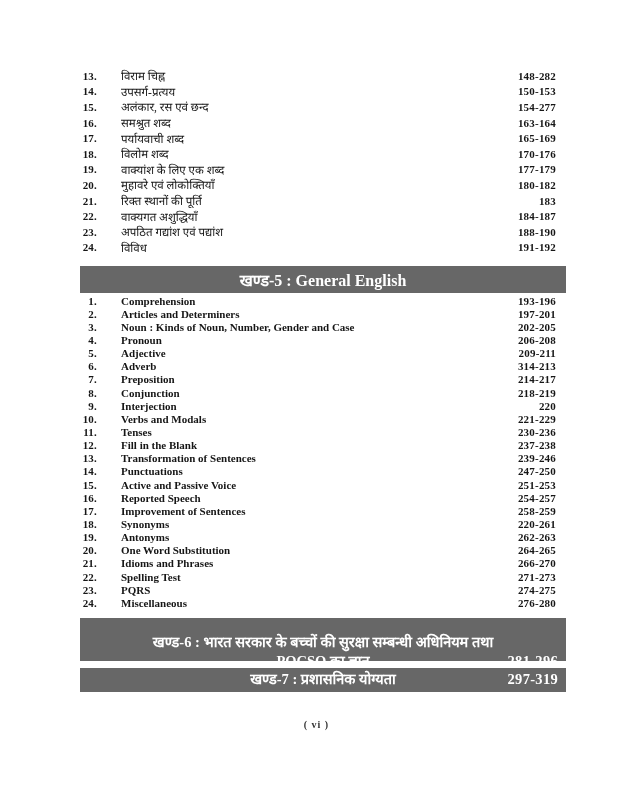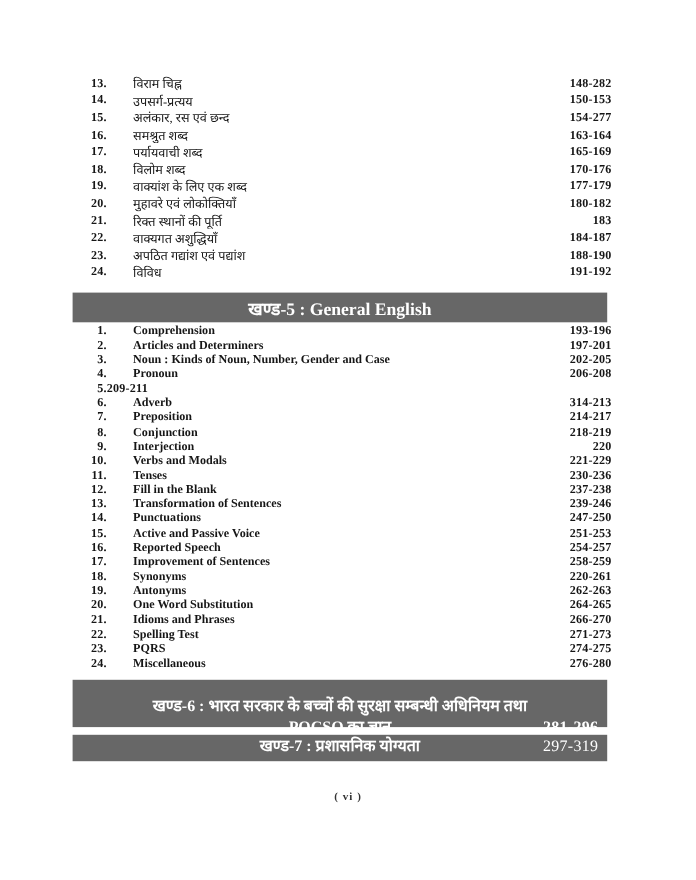--- a/index.html
+++ b/index.html
@@ -24,21 +24,21 @@
     width:23px;min-width:23px;text-align:right;
     font-weight:bold;font-size:11px;letter-spacing:.2px;
   }
   .toc-row .title{flex:1;margin-left:24px;font-size:11px;white-space:nowrap;overflow:hidden;}
   .toc-list-hindi .toc-row .title{font-weight:normal;font-size:11.5px;}
   .toc-list-english .toc-row .title{font-weight:bold;}
   .toc-row .pages{font-weight:bold;font-size:11px;letter-spacing:.2px;}
 
   
   .banner{
-    position:absolute;left:66px;width:486px;
+    position:absolute;left:80px;width:486px;
     background:#676767;color:#ffffff;
     box-sizing:border-box;
   }
   .banner-5{
     top:266px;height:27px;
     display:flex;align-items:center;justify-content:center;
     font-weight:bold;font-size:16px;
   }
   .banner-6{top:618px;height:43px;padding-top:14px;}
   .banner-6 .b6-line1{
@@ -53,21 +53,21 @@
     position:absolute;right:8px;top:0;
     font-weight:bold;font-size:14.5px;line-height:19px;letter-spacing:.3px;
   }
   .banner-7{top:668px;height:24px;}
   .banner-7 .b7-title{
     display:block;text-align:center;font-weight:bold;font-size:14.5px;line-height:23px;
     white-space:nowrap;
   }
   .banner-7 .b7-pages{
     position:absolute;right:8px;top:0;
-    font-weight:normal;font-size:14.5px;line-height:23px;letter-spacing:.3px;
+    font-weight:bold;font-size:14.5px;line-height:23px;letter-spacing:.3px;
   }
 
   
   .footer{
     position:absolute;top:719px;left:0;width:100%;
     text-align:center;font-size:10px;font-weight:bold;color:#333;
     letter-spacing:1px;
   }
 </style>
 </head>
@@ -158,20 +158,21 @@
         <span class="title">Noun : Kinds of Noun, Number, Gender and Case</span>
         <span class="pages">202-205</span>
       </div>
       <div class="toc-row">
         <span class="num">4.</span>
         <span class="title">Pronoun</span>
         <span class="pages">206-208</span>
       </div>
       <div class="toc-row">
         <span class="num">5.</span>
+        <span class="title">Adjective</span>
         <span class="pages">209-211</span>
       </div>
       <div class="toc-row">
         <span class="num">6.</span>
         <span class="title">Adverb</span>
         <span class="pages">314-213</span>
       </div>
       <div class="toc-row">
         <span class="num">7.</span>
         <span class="title">Preposition</span>

